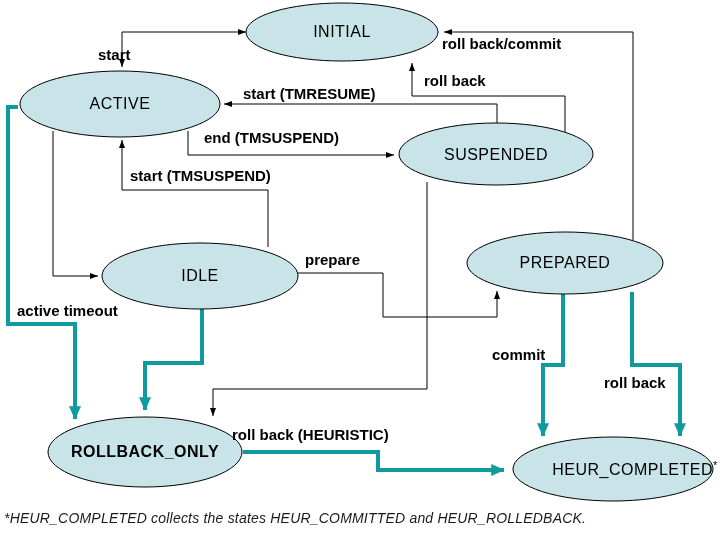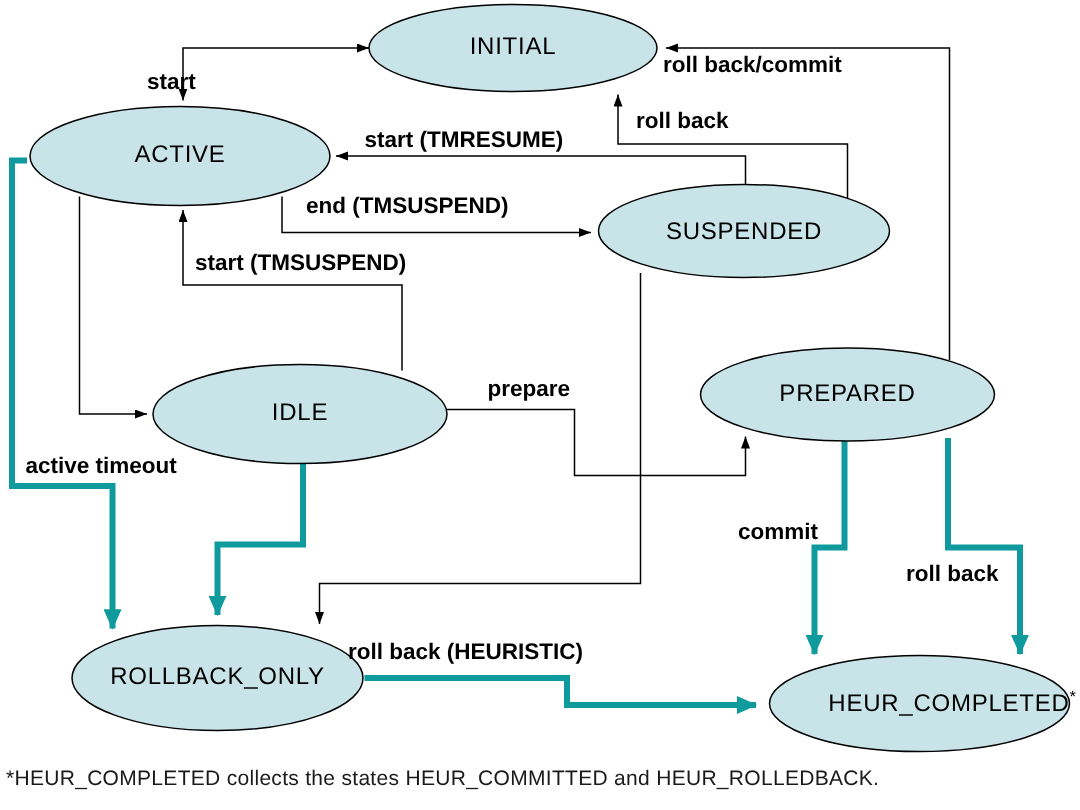--- a/index.html
+++ b/index.html
@@ -15,21 +15,21 @@
     position:absolute; transform:translate(-50%,-50%);
     font-size:16px; color:#000000; white-space:nowrap; letter-spacing:0.5px;
   }
   .state-label sup { font-size:11px; }
   .tlabel {
     position:absolute; font-size:15px; font-weight:bold;
     color:#000000; white-space:nowrap;
   }
   .footnote {
     position:absolute; font-size:14px; font-weight:normal;
-    color:#1a1a1a; white-space:nowrap; letter-spacing:0.2px;
+    color:#1a1a1a; white-space:nowrap; letter-spacing:0.2px;font-style:italic;
   }
 </style>
 </head>
 <body>
 
 <div id="stage">
 
   <svg id="diagram-svg" width="720" height="540" viewBox="0 0 720 540">
     <defs>
       <marker id="arrB" markerWidth="9" markerHeight="7" refX="8" refY="3" orient="auto" markerUnits="strokeWidth">
@@ -66,30 +66,30 @@
     <ellipse class="state" cx="565" cy="263" rx="98" ry="31" fill="#c8e4e9"></ellipse>
     <ellipse class="state" cx="145" cy="452" rx="97" ry="35" fill="#c8e4e9"></ellipse>
     <ellipse class="state" cx="613" cy="469" rx="100" ry="32" fill="#c8e4e9"></ellipse>
   </svg>
 
   <div class="state-label" style="left:342px; top:32px;">INITIAL</div>
   <div class="state-label" style="left:120px; top:104px;">ACTIVE</div>
   <div class="state-label" style="left:496px; top:155px;">SUSPENDED</div>
   <div class="state-label" style="left:200px; top:276px;text-align:center;">IDLE</div>
   <div class="state-label" style="left:565px; top:263px;">PREPARED</div>
-  <div class="state-label" style="left:145px; top:452px;">ROLLBACK_ONLY</div>
+  <div class="state-label" style="left:145px; top:452px;font-weight:bold;">ROLLBACK_ONLY</div>
   <div class="state-label" style="left:613px; top:469px;margin-left:22px;"><span>HEUR_COMPLETED</span><sup>*</sup></div>
 
   <div class="tlabel" style="left:98px;  top:46px;">start</div>
   <div class="tlabel" style="left:442px; top:35px;">roll back/commit</div>
   <div class="tlabel" style="left:424px; top:72px;">roll back</div>
   <div class="tlabel" style="left:243px; top:85px;">start (TMRESUME)</div>
   <div class="tlabel" style="left:192px; top:129px;margin-left:12px;">end (TMSUSPEND)</div>
   <div class="tlabel" style="left:130px; top:167px;">start (TMSUSPEND)</div>
-  <div class="tlabel" style="left:305px; top:251px;margin-left:20px;">prepare</div>
+  <div class="tlabel" style="left:305px; top:251px;">prepare</div>
   <div class="tlabel" style="left:17px;  top:302px;">active timeout</div>
   <div class="tlabel" style="left:492px; top:346px;">commit</div>
   <div class="tlabel" style="left:604px; top:374px;">roll back</div>
   <div class="tlabel" style="left:232px; top:426px;">roll back (HEURISTIC)</div>
 
   <div class="footnote" style="left:4px; top:510px;">*HEUR_COMPLETED collects the states HEUR_COMMITTED and HEUR_ROLLEDBACK.</div>
 
 </div>
 
 </body></html>

